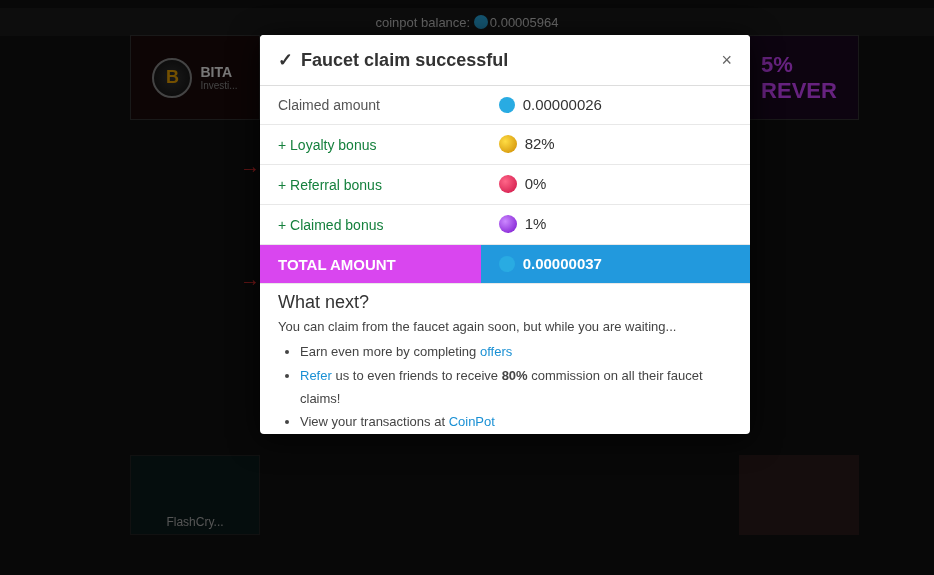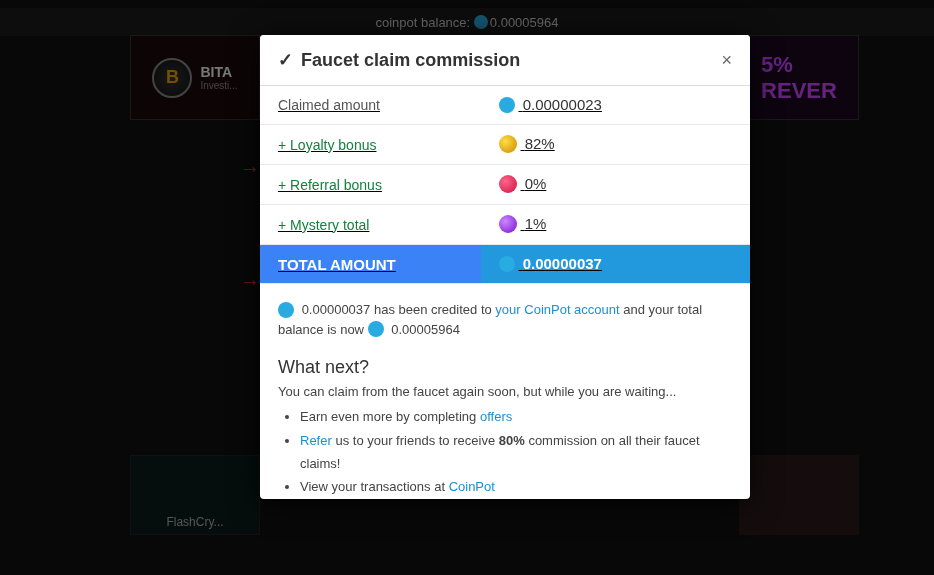--- a/index.html
+++ b/index.html
@@ -146,21 +146,20 @@
     }
 
     .modal-body {
       padding: 0;
     }
 
     
     .claim-table {
       width: 100%;
       border-collapse: collapse;
-      text-decoration: underline;
     }
 
     .claim-table tr td {
       padding: 10px 18px;
       border-bottom: 1px solid #e8e8e8;
       font-size: 14px;
     }
 
     .claim-table tr td:first-child {
       color: #555;
@@ -222,21 +221,21 @@
       vertical-align: middle;
       position: relative;
       top: -1px;
     }
 
     .total-row {
       background: #fff;
     }
 
     .total-row td:first-child {
-      background: #3b82f6;
+      background: #d946ef;
       color: #fff !important;
       font-weight: bold;
       font-size: 15px;
     }
 
     .total-row td:last-child {
       background: #2299dd;
       color: #fff !important;
       font-weight: bold;
       font-size: 15px;
@@ -368,36 +367,36 @@
 
 <div class="arrow-left-top">→</div>
 <div class="arrow-left-bottom">→</div>
 
 <div class="modal-overlay"></div>
 
 <div class="modal">
   <div class="modal-header">
     <div class="modal-title">
       <span class="check-icon">✓</span>
-      <span>Faucet claim commission</span>
+      <span>Faucet claim successful</span>
     </div>
     <button class="close-btn">×</button>
   </div>
 
   <div class="modal-body">
     <table class="claim-table">
       <tbody>
 
         <tr>
           <td>
             <span>Claimed amount</span>
           </td>
           <td>
             <span class="coin-icon"></span>
-            <span>0.00000023</span>
+            <span>0.00000026</span>
           </td>
         </tr>
 
         <tr>
           <td>
             <span class="label-blue">+ Loyalty bonus</span>
           </td>
           <td>
             <span class="coin-icon-gold"></span>
             <span>82%</span>
@@ -409,61 +408,52 @@
             <span class="label-blue">+ Referral bonus</span>
           </td>
           <td>
             <span class="coin-icon-red"></span>
             <span>0%</span>
           </td>
         </tr>
 
         <tr>
           <td>
-            <span class="label-blue">+ Mystery total</span>
+            <span class="label-blue">+ Claimed bonus</span>
           </td>
           <td>
             <span class="coin-icon-purple"></span>
             <span>1%</span>
           </td>
         </tr>
 
         <tr class="total-row">
           <td>
             <span>TOTAL AMOUNT</span>
           </td>
           <td>
             <span class="coin-icon"></span>
             <span>0.00000037</span>
           </td>
         </tr>
       </tbody>
     </table>
 
-    <div class="info-section">
-      <span class="coin-icon"></span>
-      <span>0.00000037</span>
-      <span> has been credited to </span>
-      <a class="info-link" href="#">your CoinPot account</a>
-      <span> and your total balance is now </span>
-      <span class="coin-icon"></span>
-      <span>0.00005964</span>
-    </div>
 
     <div class="what-next">
       <h3>What next?</h3>
       <p class="what-next-sub">You can claim from the faucet again soon, but while you are waiting...</p>
       <ul>
         <li>
           <span>Earn even more by completing </span>
           <a class="link" href="#">offers</a>
         </li>
         <li>
           <a class="link" href="#">Refer</a>
-          <span> us to your friends to receive </span>
+          <span> us to even friends to receive </span>
           <strong>80%</strong>
           <span> commission on all their faucet claims!</span>
         </li>
         <li>
           <span>View your transactions at </span>
           <a class="link" href="#">CoinPot</a>
         </li>
       </ul>
     </div>
   </div>

